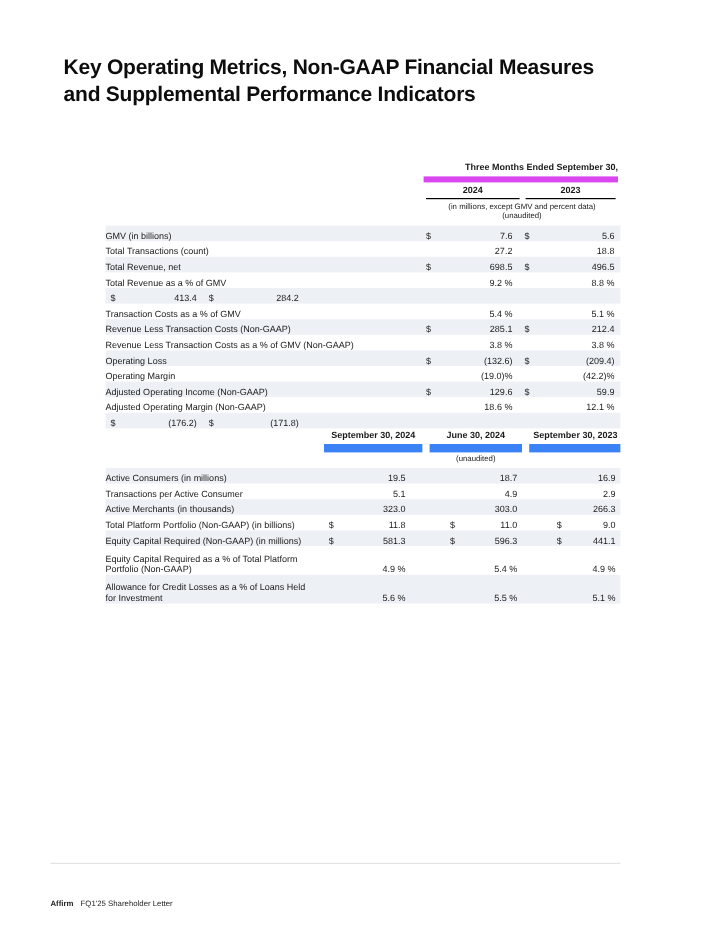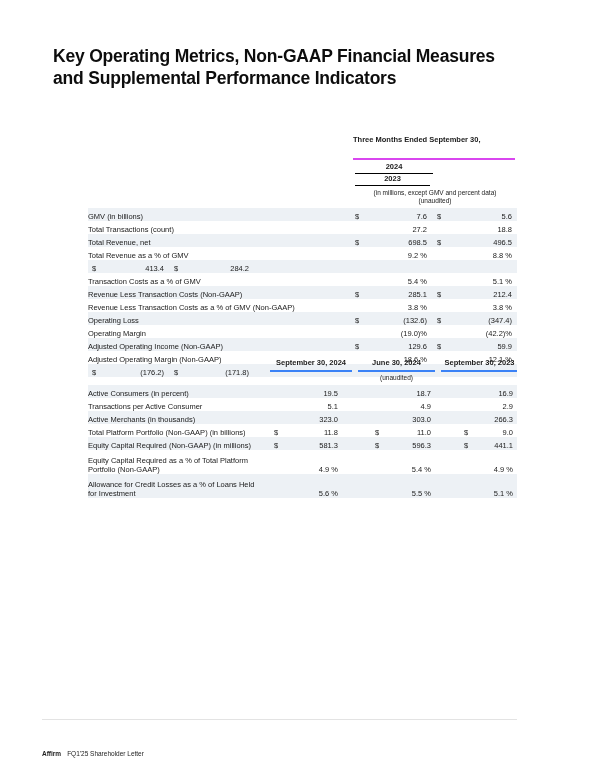--- a/index.html
+++ b/index.html
@@ -19,42 +19,42 @@
   .row { display:flex; align-items:flex-end; height:13px; }
   .row.shade { background:#edf1f5; }
   .lbl { flex:1; padding-right:4px; line-height:8.5px; }
   .cell { display:flex; justify-content:space-between; align-items:center; }
   .cur { text-align:left; }
   .val { text-align:right; }
 
   
   .t1 { top:135px; }
   .t1-span {
-    margin-left:265px; width:162px; text-align:left; font-weight:bold;
-    padding-bottom:14px; border-bottom:2px solid #d946ef; font-size:7.5px;
-  }
-  .t1-years { display:flex; margin-left:267px; margin-top:2px;flex-direction:column; }
+    margin-left:265px; width:162px; text-align:right; font-weight:bold;
+    padding-bottom:3px; border-bottom:5px solid #d946ef; font-size:7.5px;
+  }
+  .t1-years { display:flex; margin-left:267px; margin-top:2px; }
   .t1-year {
     text-align:center; font-weight:bold; padding-bottom:2px;
     border-bottom:1px solid #000; font-size:7.5px;
   }
   .t1-year.y1 { width:78px; margin-right:5px; }
   .t1-year.y2 { width:75px; }
   .t1-note { margin-left:267px; margin-top:3px; width:160px; text-align:center;
     font-size:6.5px; line-height:7.5px; }
   .t1-rows { margin-top:4px; }
   .t1 .c1 { width:82px; padding-left:4px; padding-right:6px; }
   .t1 .c2 { width:85px; padding-left:4px; padding-right:6px; }
 
   
   .t2 { top:358px; }
   .t2-heads { display:flex; margin-left:182px; }
   .t2-head {
     text-align:center; font-weight:bold; font-size:7.5px;
-    padding-bottom:3px; border-bottom:2px solid #3b82f6; white-space:nowrap;
+    padding-bottom:3px; border-bottom:7px solid #3b82f6; white-space:nowrap;
   }
   .t2-head.h1 { width:82px; margin-right:6px; }
   .t2-head.h2 { width:77px; margin-right:6px; }
   .t2-head.h3 { width:77px; }
   .t2-note { margin-left:270px; margin-top:2px; width:77px; text-align:center; font-size:6.5px; }
   .t2-rows { margin-top:4px; }
   .t2 .c1 { width:90px; padding-left:14px; padding-right:12px; }
   .t2 .c2 { width:84px; padding-left:25px; padding-right:3px; }
   .t2 .c3 { width:84px; padding-left:30px; padding-right:5px; }
   .row.tall { height:24px; }
@@ -177,21 +177,21 @@
           </span>
       </div>
       <div class="row shade">
         <span class="lbl">Operating Loss</span>
         <span class="cell c1">
             <span class="cur">$</span>
             <span class="val">(132.6)</span>
           </span>
         <span class="cell c2">
             <span class="cur">$</span>
-            <span class="val">(347.4)</span>
+            <span class="val">(209.4)</span>
           </span>
       </div>
       <div class="row">
         <span class="lbl">Operating Margin</span>
         <span class="cell c1">
             <span class="cur"></span>
             <span class="val">(19.0)%</span>
           </span>
         <span class="cell c2">
             <span class="cur"></span>
@@ -237,21 +237,21 @@
   <div class="tbl t2">
     <div class="t2-heads">
       <div class="t2-head h1">September 30, 2024</div>
       <div class="t2-head h2">June 30, 2024</div>
       <div class="t2-head h3">September 30, 2023</div>
     </div>
     <div class="t2-note">(unaudited)</div>
     <div class="t2-rows">
 
       <div class="row shade">
-        <span class="lbl">Active Consumers (in percent)</span>
+        <span class="lbl">Active Consumers (in millions)</span>
         <span class="cell c1">
             <span class="cur"></span>
             <span class="val">19.5</span>
           </span>
         <span class="cell c2">
             <span class="cur"></span>
             <span class="val">18.7</span>
           </span>
         <span class="cell c3">
             <span class="cur"></span>

